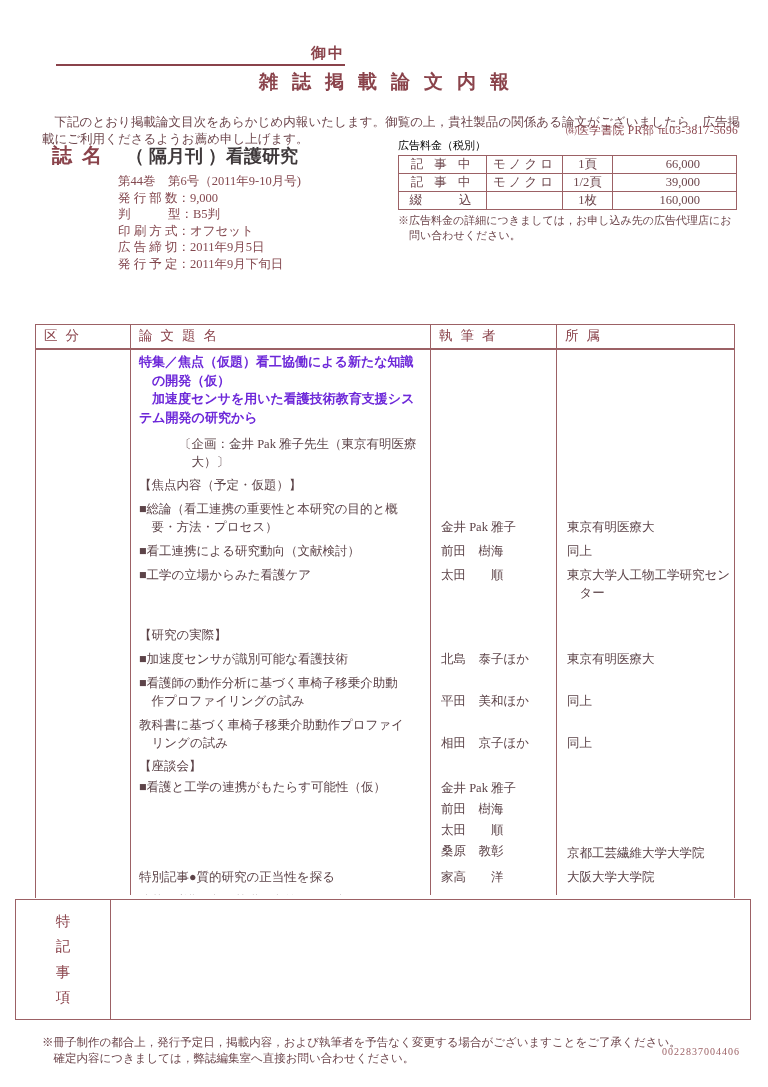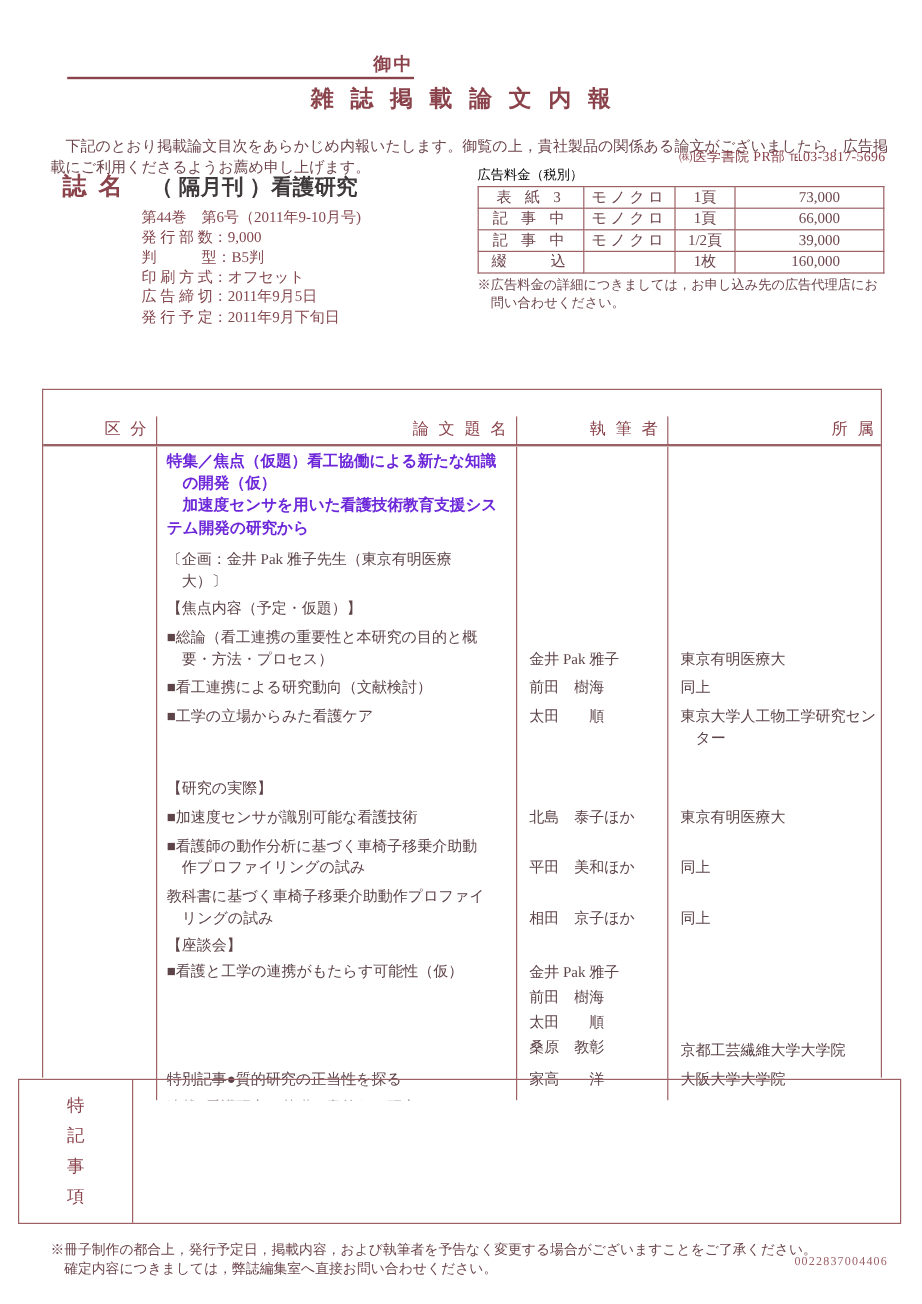--- a/index.html
+++ b/index.html
@@ -61,41 +61,40 @@
   .ad-c3 { text-align:right !important; padding-right:36px !important; }
   .ad-note { margin-top:3px; font-size:11px; line-height:14.5px; padding-left:1em; text-indent:-1em; color:#6d464c; }
 
   
   #articles {
     position:absolute; left:35px; top:324px; width:700px; height:574px;
     border:1.6px solid #9c6165; border-bottom:none;
   }
   .a-head { display:grid; grid-template-columns:95px 300px 126px 179px; border-bottom:2.5px solid #9c6165; }
   .a-head .hcell {
-    font-size:13.5px; color:#8a434b; text-align:right;
+    font-size:13.5px; color:#8a434b; text-align:left;
     letter-spacing:8px; text-indent:8px; padding:2px 0 3px;
     border-right:1.2px solid #9c6165;
-    margin-top:22px;
   }
   .a-head .hcell:last-child { border-right:none; }
   .a-body { position:relative; height:545px; overflow:hidden; }
   .vline { position:absolute; top:0; bottom:0; width:1.2px; background:#9c6165; }
   .vl-1 { left:93.8px; } .vl-2 { left:393.8px; } .vl-3 { left:519.8px; }
   .a-grid { display:grid; grid-template-columns:95px 300px 126px 179px; align-content:start; }
   .cell { white-space:pre-line; font-size:12.5px; line-height:18px; color:#5d4449; }
   .c-title { padding-left:8px; padding-right:6px; }
   .c-author { padding-left:10px; display:flex; }
   .c-aff { padding-left:10px; display:flex; }
   .v-bottom { align-items:flex-end; }
   .k-lead { padding-top:3px; }
   .k-lead.c-title {
     font-family:"Liberation Sans","DejaVu Sans",sans-serif;
     font-weight:bold; color:#6d28d9; font-size:13px; line-height:18.5px;
   }
-  .k-plan { padding-top:8px; }
+  .k-plan { padding-top:8px;margin-left:40px; }
   .k-label { padding-top:5px; }
   .k-label-gap { padding-top:24px; }
   .k-item { padding-top:6px; }
   .k-roundtable { padding-top:3px; }
   .k-roundtable.c-author { line-height:21px; }
 
   
   #special-notes {
     position:absolute; left:15px; top:899px; width:736px; height:121px;
     border:1.6px solid #9c6165; display:flex;
@@ -144,26 +143,20 @@
         <div class="mag-line">印 刷 方 式：オフセット</div>
         <div class="mag-line">広 告 締 切：2011年9月5日</div>
         <div class="mag-line">発 行 予 定：2011年9月下旬日</div>
       </div>
   </div>
 
   <div id="ad-rates">
     <div class="ad-title">広告料金（税別）</div>
     <table>
       <tbody>
-          <tr>
-            <td class="ad-c0">表 紙 3</td>
-            <td class="ad-c1">モノクロ</td>
-            <td class="ad-c2">1頁</td>
-            <td class="ad-c3">73,000</td>
-          </tr>
           <tr>
             <td class="ad-c0">記 事 中</td>
             <td class="ad-c1">モノクロ</td>
             <td class="ad-c2">1頁</td>
             <td class="ad-c3">66,000</td>
           </tr>
           <tr>
             <td class="ad-c0">記 事 中</td>
             <td class="ad-c1">モノクロ</td>
             <td class="ad-c2">1/2頁</td>

